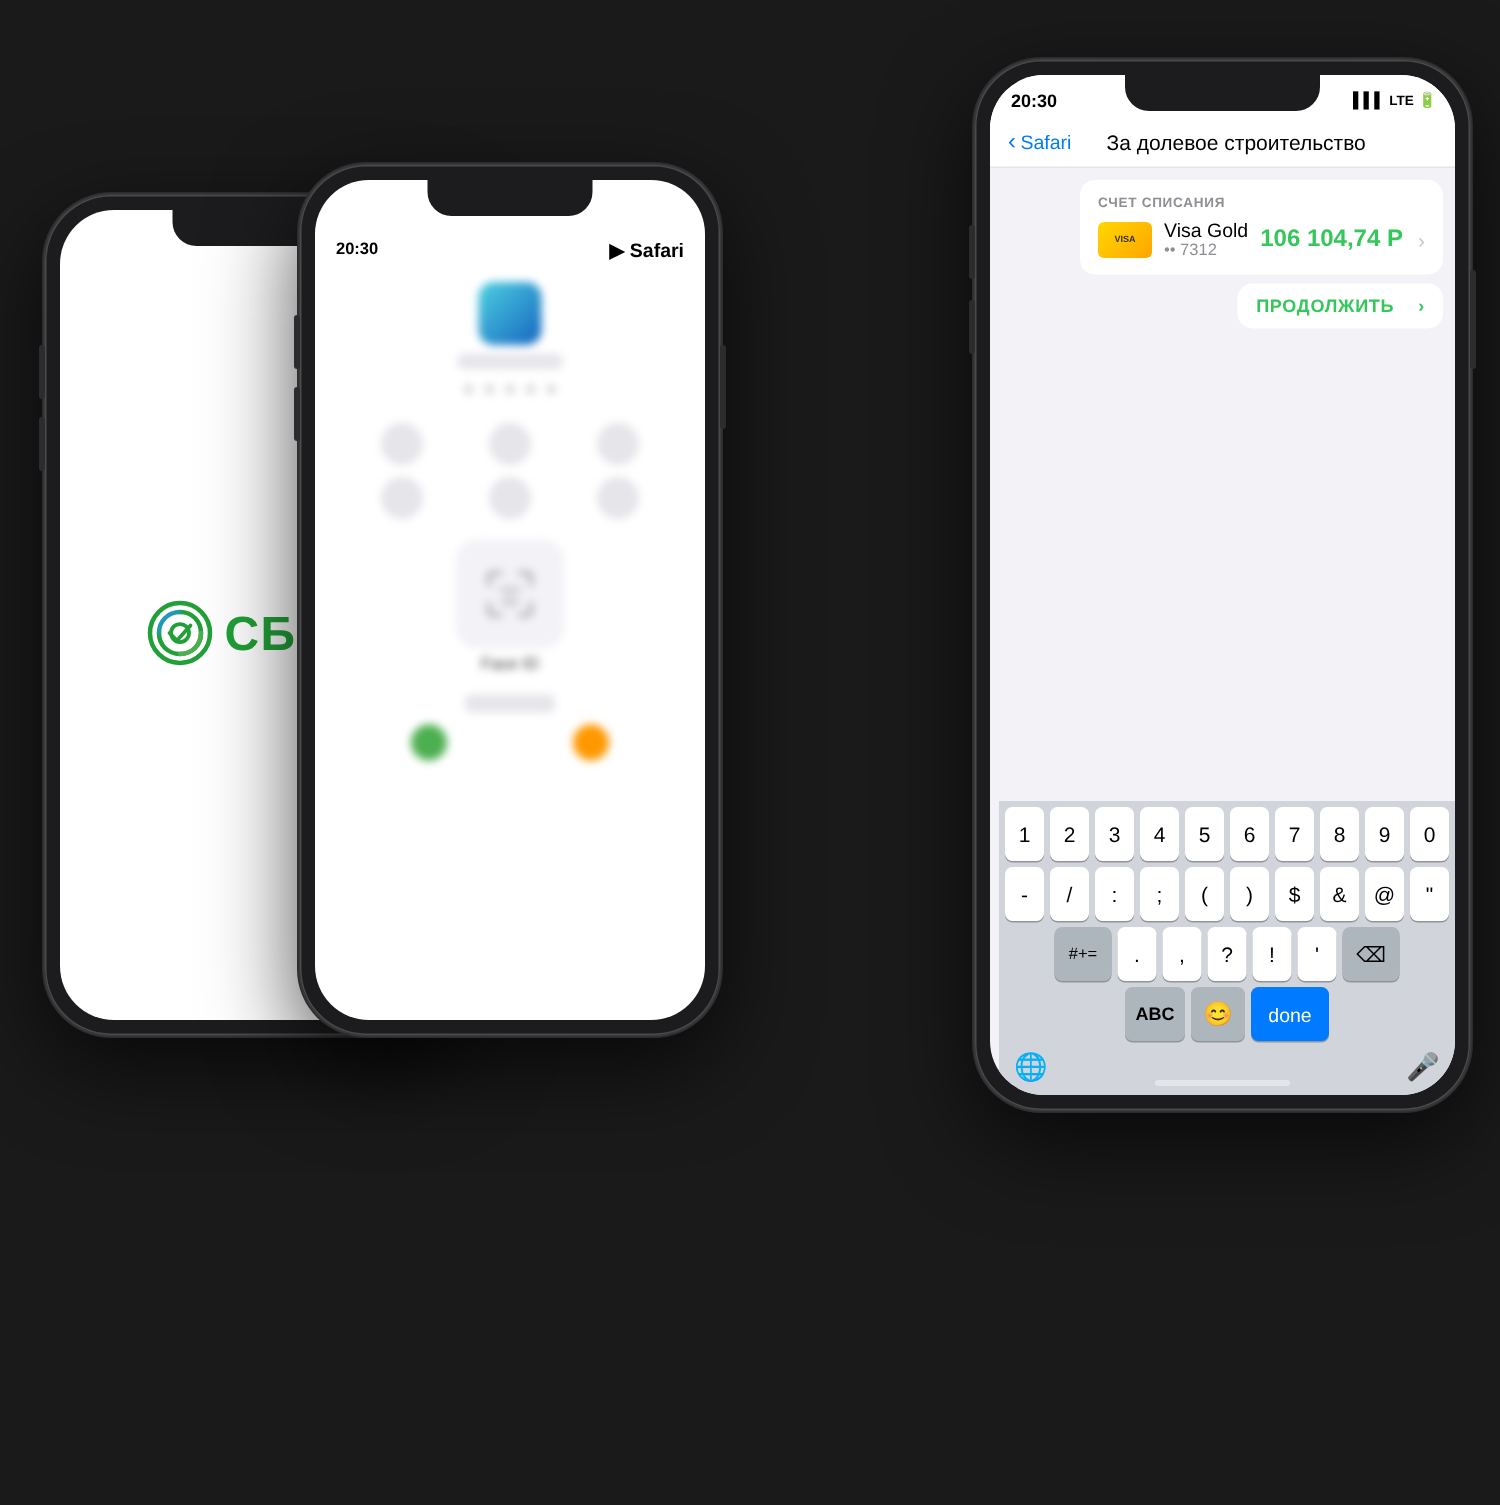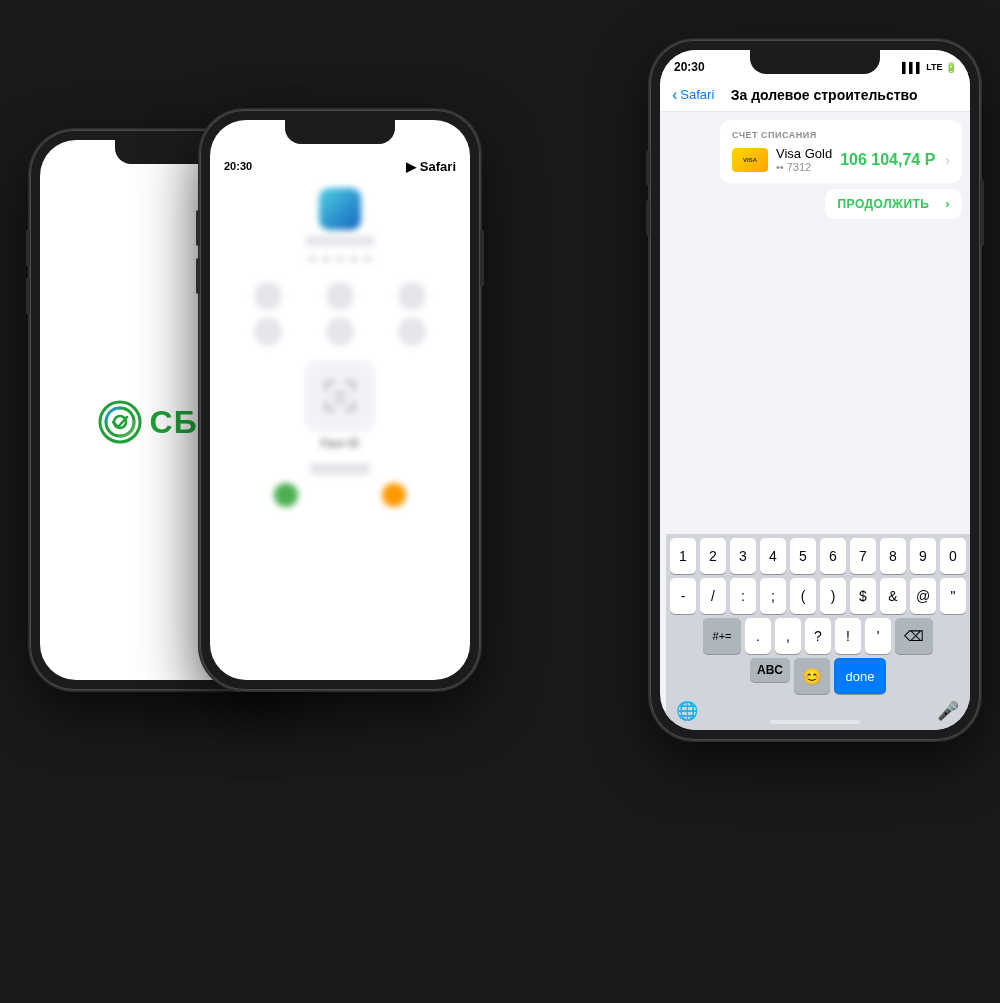--- a/index.html
+++ b/index.html
@@ -234,21 +234,21 @@
       align-items: center;
       color: #007aff;
       font-size: 13px;
       gap: 3px;
     }
 
     .nav-title {
       flex: 1;
       text-align: center;
       font-size: 14px;
-      font-weight: 700;
+      font-weight: 400;
       color: #000;
       margin-right: 24px;
     }
 
     .payment-content {
       flex: 1;
       overflow: hidden;
       display: flex;
       flex-direction: column;
       align-items: flex-end;
@@ -610,21 +610,21 @@
               <div class="key key-dark" style="width:38px;height:36px;font-size:11px;">#+=</div>
               <div class="key key-std">.</div>
               <div class="key key-std">,</div>
               <div class="key key-std">?</div>
               <div class="key key-std">!</div>
               <div class="key key-std">'</div>
               <div class="key key-dark" style="width:38px;height:36px;">⌫</div>
             </div>
 
             <div class="keyboard-row" style="gap:4px;">
-              <div class="key key-dark" style="width:40px;height:24px;font-size:12px;font-weight:600;">ABC</div>
+              <div class="key key-dark" style="width:40px;height:36px;font-size:12px;font-weight:600;">ABC</div>
               <div class="key key-dark" style="width:36px;height:36px;font-size:16px;">😊</div>
               <div class="key key-blue" style="width:52px;height:36px;font-size:13px;font-weight:500;background:#007aff;color:white;">done</div>
             </div>
 
             <div style="display:flex;justify-content:space-between;padding:2px 6px;">
               <div style="font-size:18px;color:#555;">🌐</div>
               <div style="font-size:18px;color:#555;">🎤</div>
             </div>
 
           </div>

